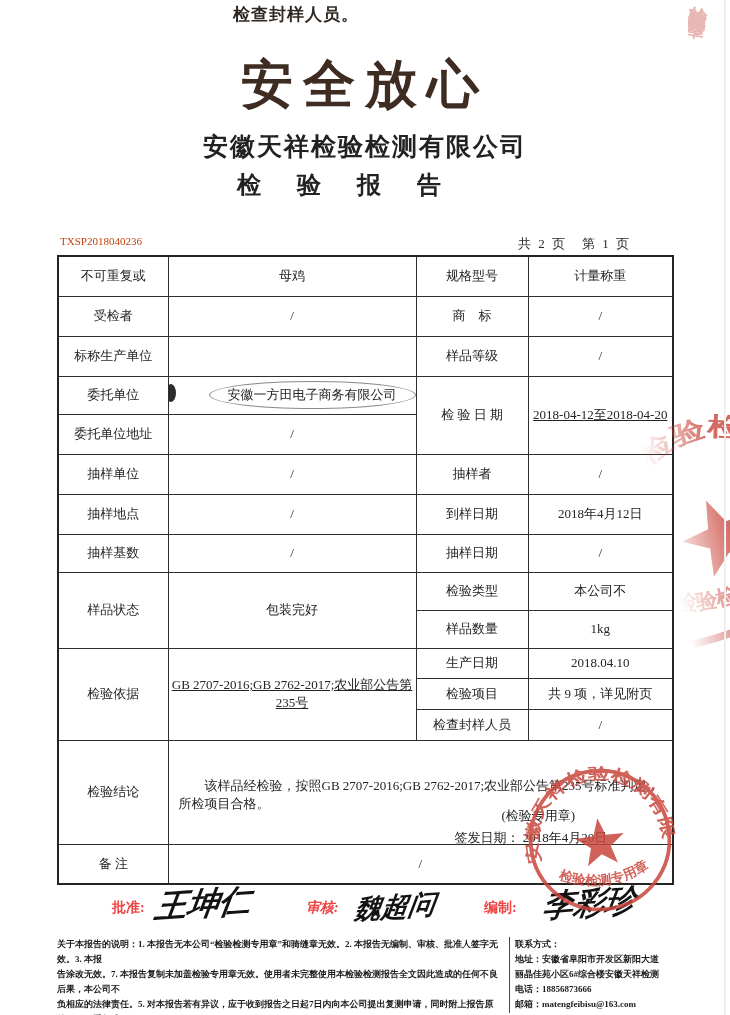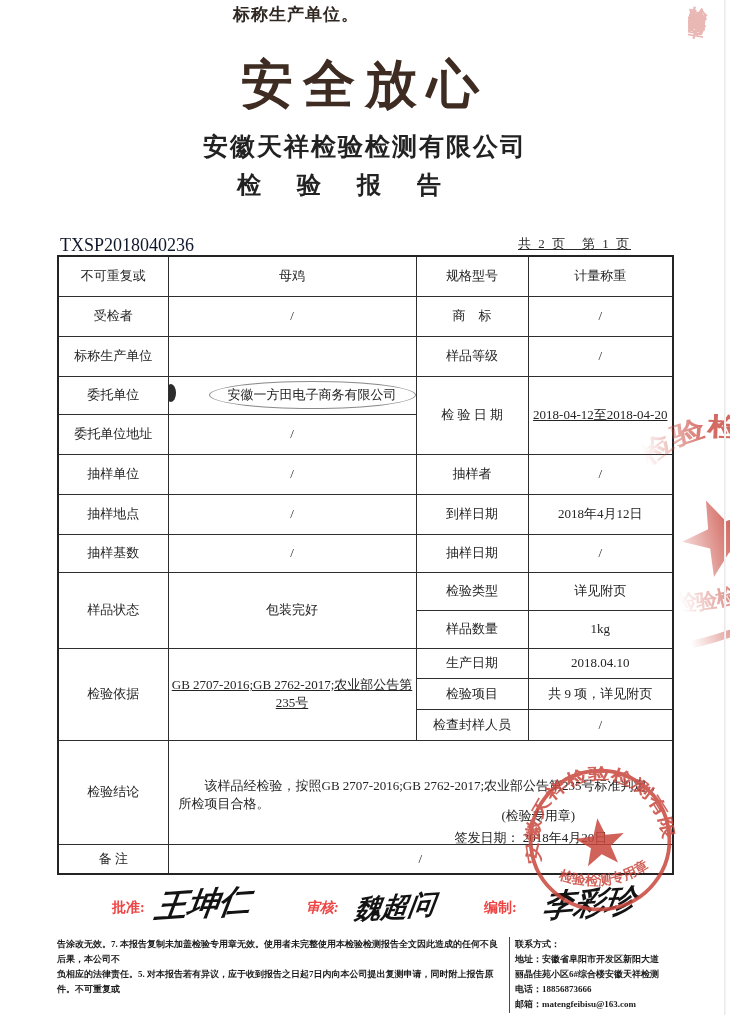--- a/index.html
+++ b/index.html
@@ -11,38 +11,38 @@
   }
   .abs{position:absolute;}
   
   .top-note{left:233px;top:3px;font-size:17px;font-weight:bold;color:#2f2721;letter-spacing:1px;}
   .banner{left:0;top:50px;width:730px;text-align:center;font-size:52px;font-weight:bold;
           color:#3e2c22;letter-spacing:10px;}
   .company{left:0;top:130px;width:730px;text-align:center;font-size:25px;font-weight:bold;
            color:#222;letter-spacing:2px;}
   .doc-title{left:0;top:169px;width:684px;text-align:center;font-size:24px;font-weight:bold;
              color:#222;letter-spacing:6px;}
-  .report-no{left:60px;top:235px;font-size:18px;color:#0f172a;}
-  .page-info{left:518px;top:235px;font-size:13px;color:#2a2a2a;letter-spacing:2px;text-decoration:underline;}
+  .report-no{left:60px;top:235px;font-size:11px;color:#c2410c;}
+  .page-info{left:518px;top:235px;font-size:13px;color:#2a2a2a;letter-spacing:2px;}
   
   table.report{
     position:absolute;left:57px;top:255px;width:615px;
     border-collapse:collapse;table-layout:fixed;
     border:2px solid #242424;
   }
   table.report td{
     border:1px solid #2e2e2e;
     font-size:13px;color:#242424;
     padding:0 0 0 0;vertical-align:middle;
     overflow:hidden;
   }
   td.lbl{text-align:center;padding:0 2px;}
   td.val{text-align:center;padding:0 4px 0 8px;}
   tr.h40{height:40px;} tr.h38{height:38px;} tr.h30{height:30px;} tr.h31{height:31px;}
-  tr.h104{height:104px;} tr.h42{height:30px;}
+  tr.h104{height:104px;} tr.h42{height:40px;}
   td.small{font-size:12px;padding-left:4px;text-decoration:underline;}
   td.client-cell{text-align:right;position:relative;}
   .oval{display:inline-block;border:1px solid rgba(75,75,75,.65);border-radius:50%;
         padding:4px 18px;}
   .ink-blob{position:absolute;left:-3px;top:7px;width:10px;height:18px;background:#151515;
             border-radius:50%;opacity:.9;}
   td.concl{position:relative;vertical-align:top;}
   .concl-p{margin:6px 10px 0 10px;text-indent:2em;line-height:1.35;font-size:13px;}
   .seal-note{position:absolute;left:333px;top:66px;font-size:13px;}
   .issue-line{position:absolute;left:286px;top:88px;font-size:13px;}
@@ -66,21 +66,21 @@
   .corner-frag{left:688px;top:-8px;width:44px;height:142px;overflow:hidden;opacity:.38;
                color:#c9473d;font-weight:bold;}
   .corner-frag span{display:inline-block;writing-mode:vertical-rl;font-size:19px;
                     letter-spacing:2px;transform:rotate(10deg);}
   .page-edge{left:724px;top:0;width:2px;height:1015px;
              background:linear-gradient(to right,#e6e6e6,#f8f8f8);}
 </style>
 </head>
 <body>
 
-<div class="abs top-note">标称生产单位。</div>
+<div class="abs top-note">检查封样人员。</div>
 <div class="abs banner">安全放心</div>
 <div class="abs company">安徽天祥检验检测有限公司</div>
 <div class="abs doc-title">检　验　报　告</div>
 <div class="abs report-no">TXSP2018040236</div>
 <div class="abs page-info">共 2 页　第 1 页</div>
 
 <table class="report">
   <colgroup>
       <col style="width:110px">
       <col style="width:248px">
@@ -134,21 +134,21 @@
   <tr class="h38">
     <td class="lbl">抽样基数</td>
     <td class="val">/</td>
     <td class="lbl">抽样日期</td>
     <td class="val">/</td>
   </tr>
   <tr class="h38">
     <td class="lbl" rowspan="2">样品状态</td>
     <td class="val" rowspan="2">包装完好</td>
     <td class="lbl">检验类型</td>
-    <td class="val">详见附页</td>
+    <td class="val">本公司不</td>
   </tr>
   <tr class="h38">
     <td class="lbl">样品数量</td>
     <td class="val">1kg</td>
   </tr>
   <tr class="h30">
     <td class="lbl" rowspan="3">检验依据</td>
     <td class="val small" rowspan="3">GB 2707-2016;GB 2762-2017;农业部公告第235号</td>
     <td class="lbl">生产日期</td>
     <td class="val">2018.04.10</td>
@@ -177,20 +177,21 @@
   </table>
 
 <div class="abs sig-label" style="left:112px;top:899px;">批准:</div>
 <div class="abs sig" style="left:152px;top:886px;font-size:32px;">王坤仁</div>
 <div class="abs sig-label" style="left:306px;top:899px;font-style:italic;">审核:</div>
 <div class="abs sig" style="left:352px;top:892px;font-size:27px;">魏超问</div>
 <div class="abs sig-label" style="left:484px;top:899px;text-align:center;">编制:</div>
 <div class="abs sig" style="left:540px;top:886px;font-size:31px;">李彩珍</div>
 
 <div class="abs notes">
+  <div>关于本报告的说明：1. 本报告无本公司“检验检测专用章”和骑缝章无效。2. 本报告无编制、审核、批准人签字无效。3. 本报</div>
   <div>告涂改无效。7. 本报告复制未加盖检验专用章无效。使用者未完整使用本检验检测报告全文因此造成的任何不良后果，本公司不</div>
   <div>负相应的法律责任。5. 对本报告若有异议，应于收到报告之日起7日内向本公司提出复测申请，同时附上报告原件。不可重复或</div>
 
 </div>
 <div class="abs footer-divider"></div>
 <div class="abs contact">
   <div>联系方式：</div>
   <div>地址：安徽省阜阳市开发区新阳大道</div>
   <div>丽晶佳苑小区6#综合楼安徽天祥检测</div>
   <div>电话：18856873666</div>

